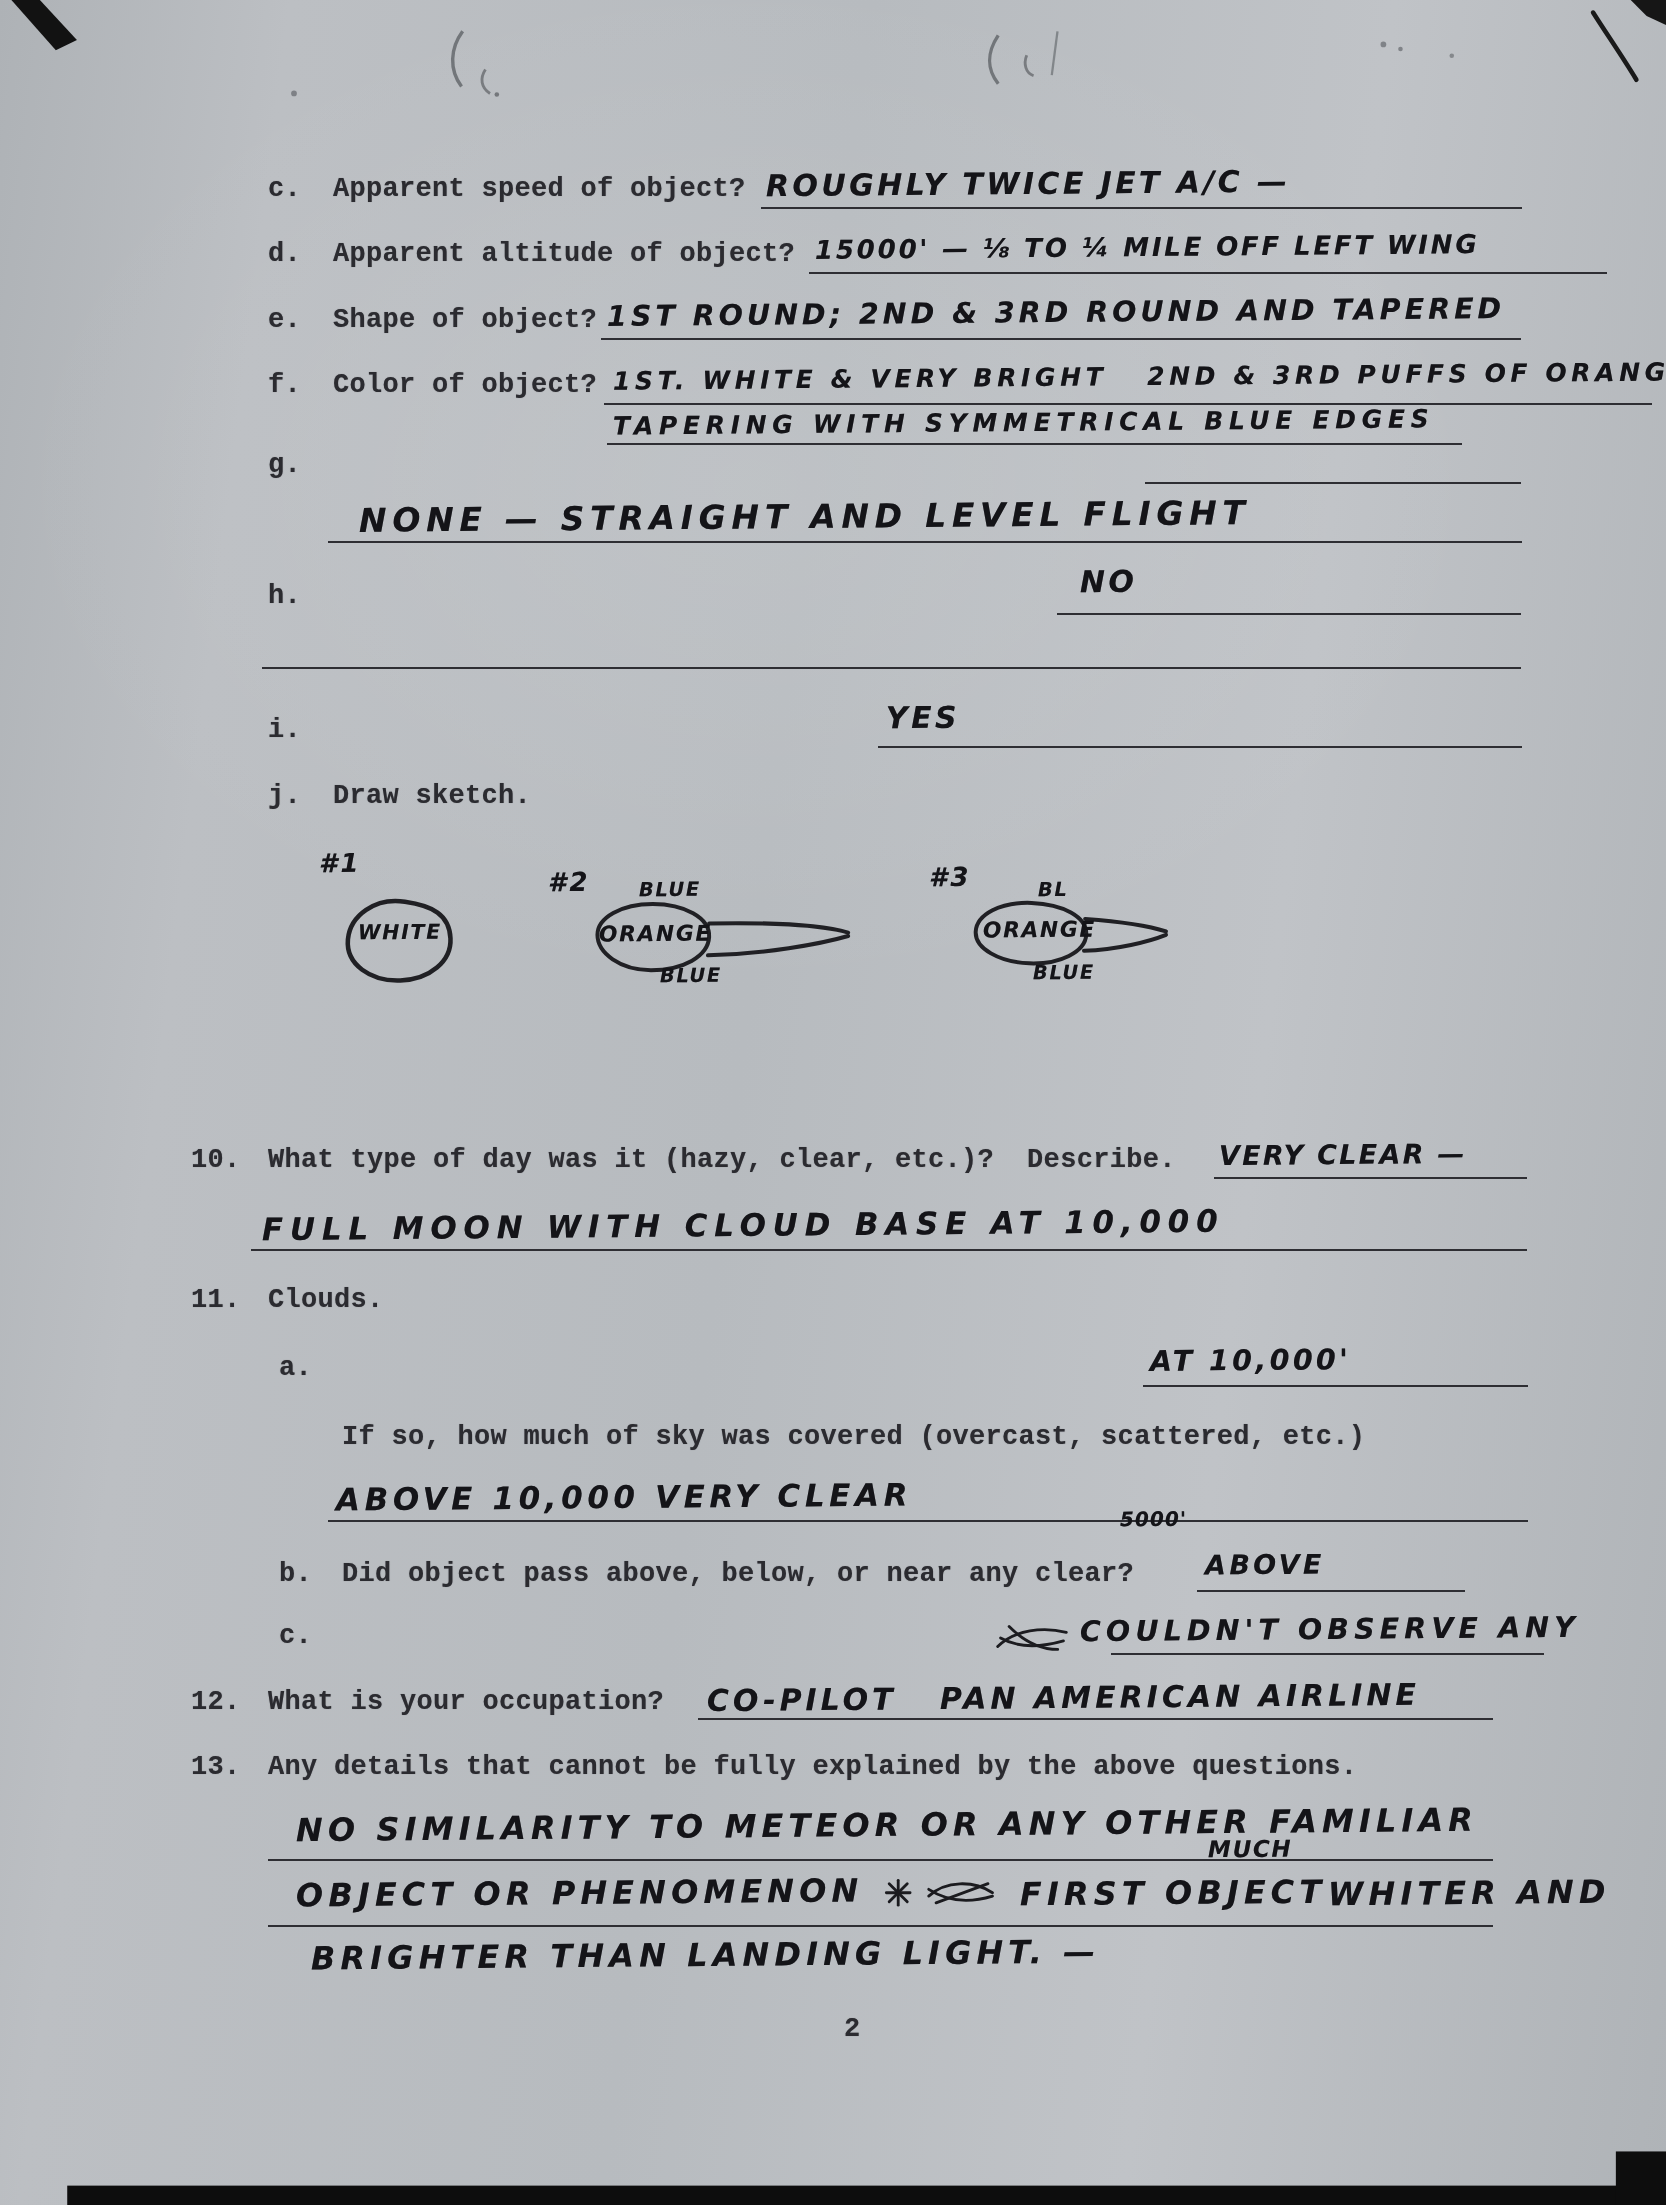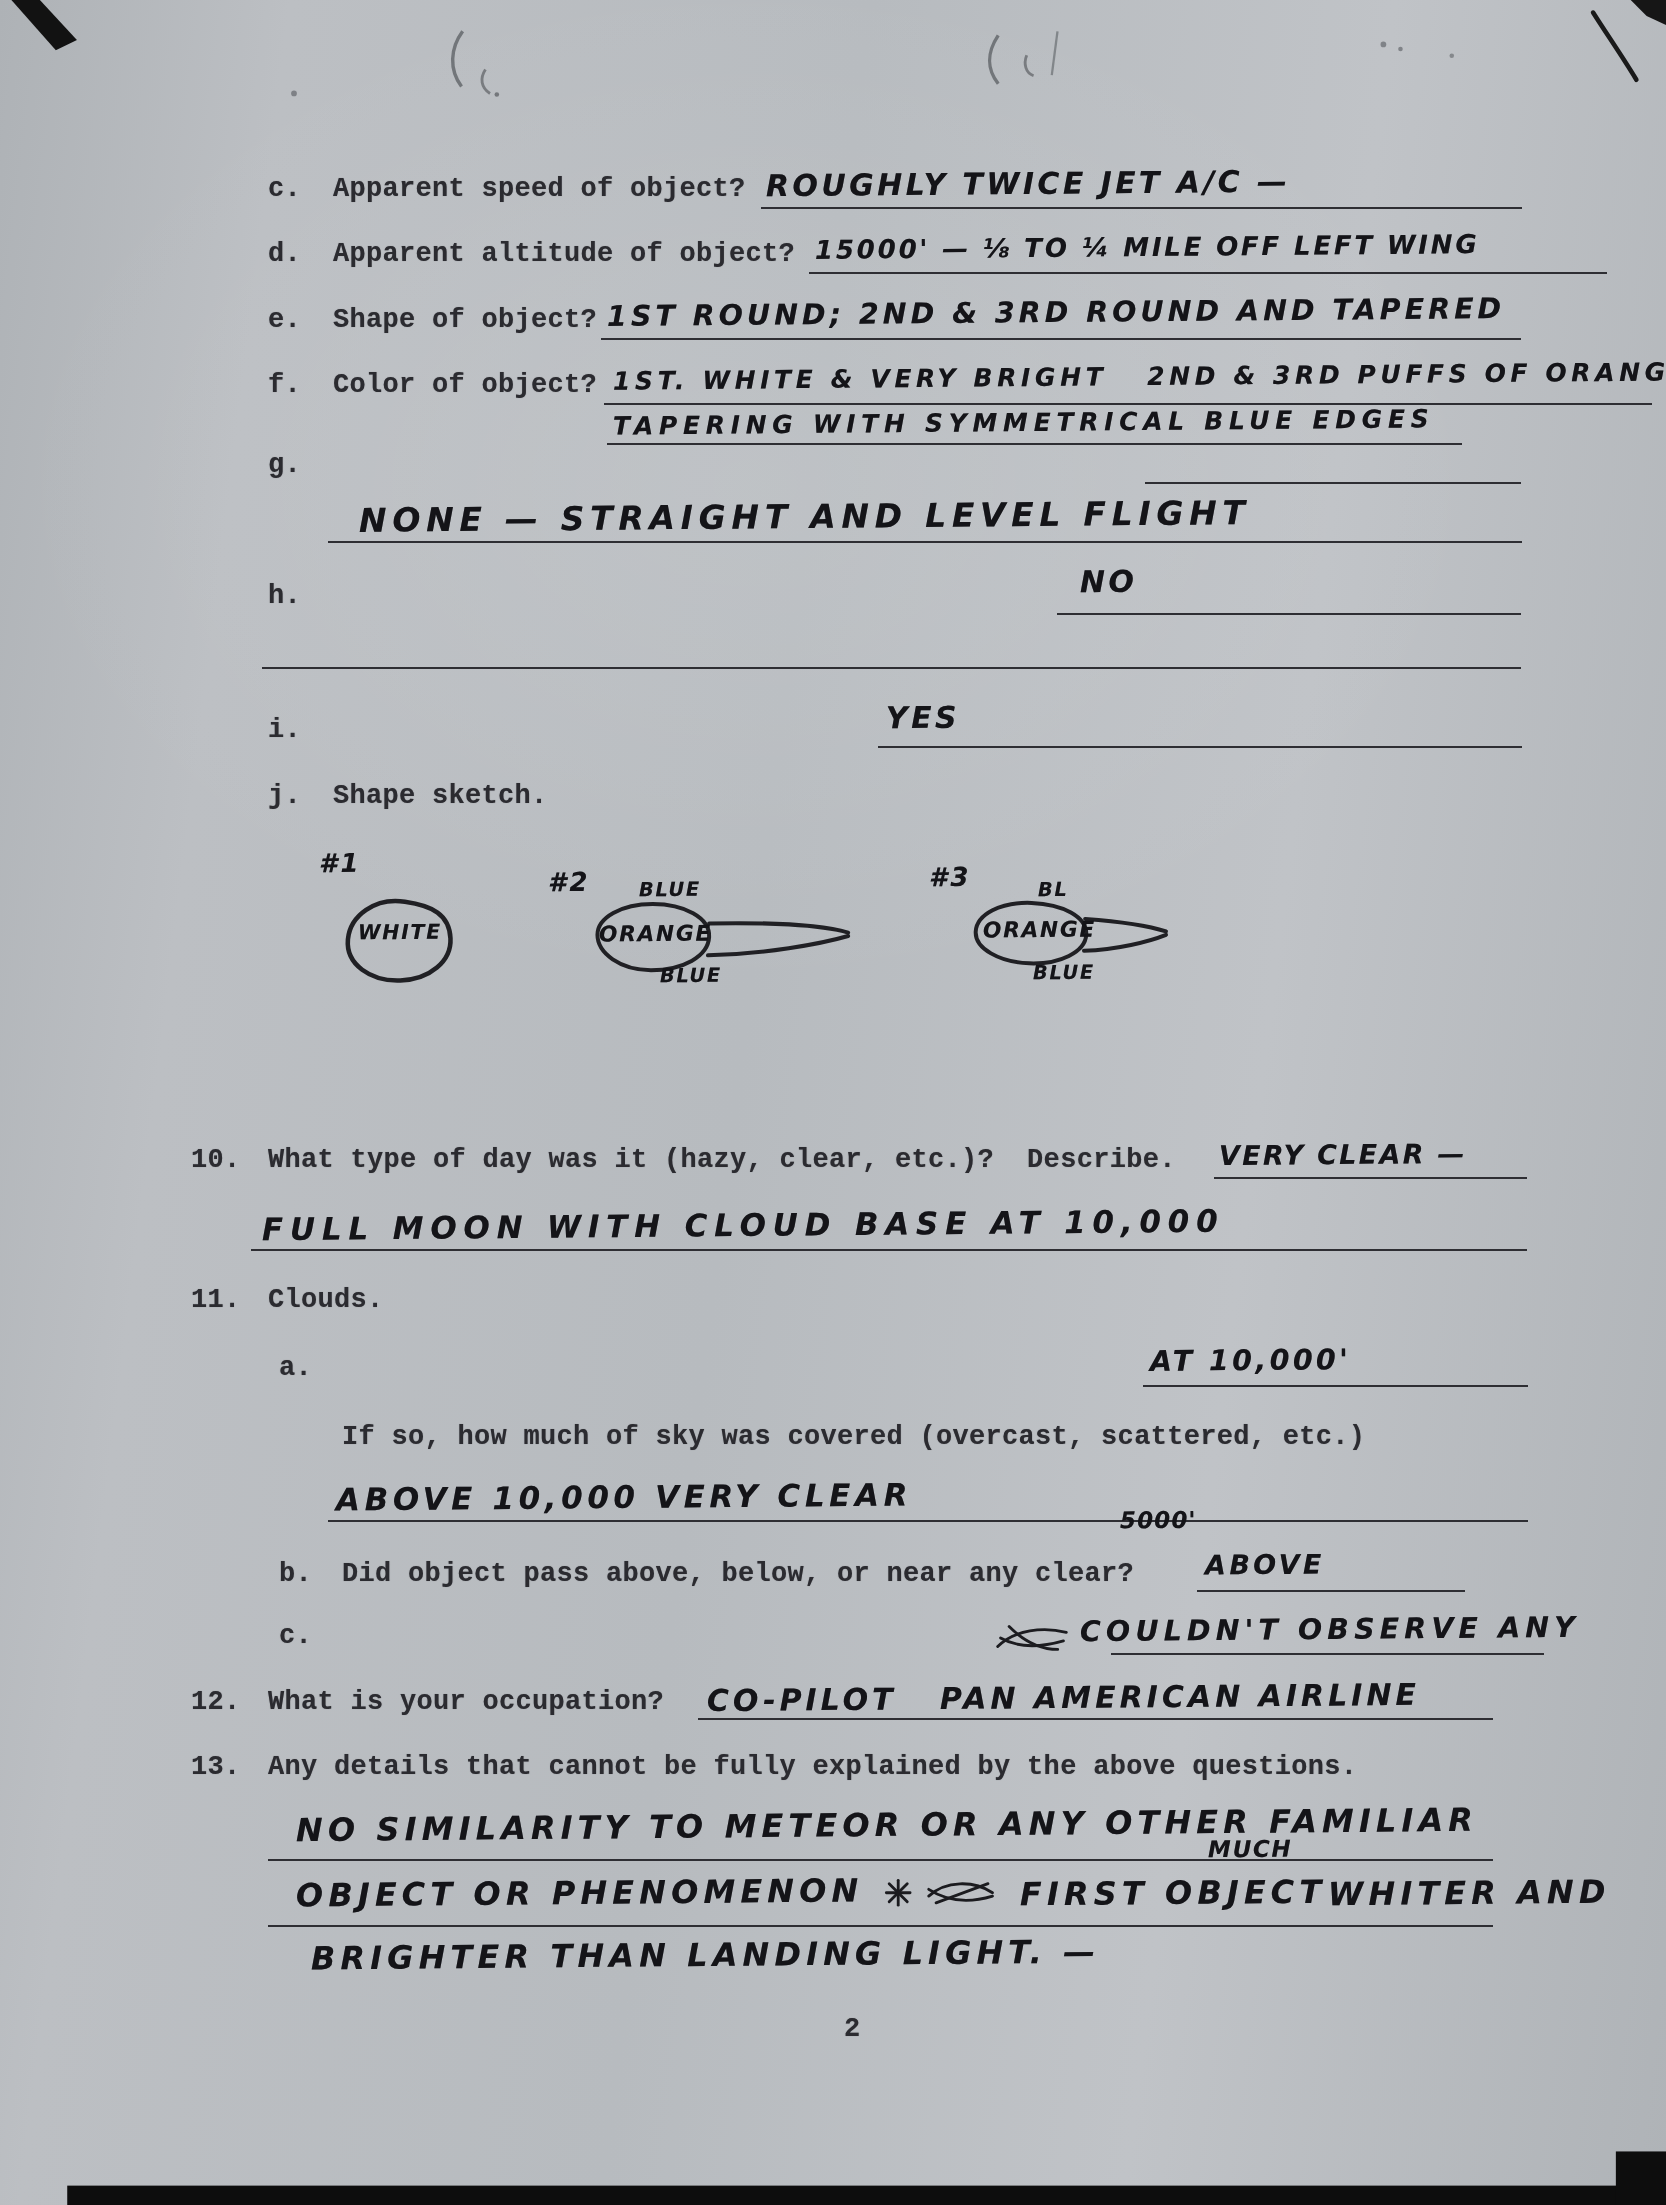--- a/index.html
+++ b/index.html
@@ -70,21 +70,21 @@
   <span class="typed" style="left:268px;top:581px">h.</span>
   <span class="hw" style="left:1080px;top:564px">NO</span>
   <div class="rule" style="left:1057px;top:613px;width:464px"></div>
   <div class="rule" style="left:262px;top:667px;width:1259px"></div>
 
   <span class="typed" style="left:268px;top:715px">i.</span>
   <span class="hw" style="left:886px;top:700px">YES</span>
   <div class="rule" style="left:878px;top:746px;width:644px"></div>
 
   <span class="typed" style="left:268px;top:781px">j.</span>
-  <span class="typed" style="left:333px;top:781px">Shape sketch.</span>
+  <span class="typed" style="left:333px;top:781px">Draw sketch.</span>
 
   <svg style="left:285px;top:838px;z-index:1;position:absolute" width="969" height="188" viewBox="0 0 1700 330">
     <g stroke="#202024" stroke-width="7" fill="none" stroke-linecap="round">
       <path d="M 210 112 C 158 104 114 136 110 178 C 106 222 150 252 202 250 C 254 248 292 216 290 176 C 288 134 258 119 210 112 Z" stroke-width="8"></path>
       <path d="M 548 170 C 548 140 590 116 645 116 C 700 116 746 140 744 174 C 742 208 698 232 642 232 C 588 232 548 202 548 170 Z"></path>
       <path d="M 744 150 C 840 148 940 152 988 166"></path>
       <path d="M 742 206 C 840 204 940 186 988 172"></path>
       <path d="M 1212 164 C 1214 134 1256 112 1310 114 C 1364 116 1408 138 1406 170 C 1404 200 1360 222 1306 220 C 1254 218 1210 194 1212 164 Z"></path>
       <path d="M 1404 142 C 1460 146 1516 154 1546 164"></path>
       <path d="M 1402 198 C 1460 196 1516 182 1546 170"></path>
@@ -113,21 +113,21 @@
   <span class="typed" style="left:268px;top:1285px">Clouds.</span>
 
   <span class="typed" style="left:279px;top:1353px">a.</span>
   <span class="hw" style="left:1150px;top:1344px;font-size:28.5px">AT 10,000'</span>
   <div class="rule" style="left:1143px;top:1385px;width:385px"></div>
 
   <span class="typed" style="left:342px;top:1422px">If so, how much of sky was covered (overcast, scattered, etc.)</span>
   <span class="hw" style="left:336px;top:1479px;font-size:31px;letter-spacing:4.6px">ABOVE 10,000 VERY CLEAR</span>
   <div class="rule" style="left:328px;top:1520px;width:1200px"></div>
 
-  <span class="hw" style="left:1120px;top:1507px;font-size:23px;letter-spacing:1.1px">5000'</span>
+  <span class="hw" style="left:1120px;top:1507px;font-size:20px;letter-spacing:1.1px">5000'</span>
   <span class="typed" style="left:279px;top:1559px">b.</span>
   <span class="typed" style="left:342px;top:1559px">Did object pass above, below, or near any clear?</span>
   <span class="hw" style="left:1205px;top:1549px;font-size:27px">ABOVE</span>
   <div class="rule" style="left:1197px;top:1590px;width:268px"></div>
 
   <span class="typed" style="left:279px;top:1621px">c.</span>
   <svg class="over" style="left:992px;top:1618px" width="80" height="40" viewBox="0 0 140 70">
     <g stroke="#1c1c20" stroke-width="5" fill="none" stroke-linecap="round">
       <path d="M 10 50 C 40 20 90 15 130 25"></path>
       <path d="M 15 35 C 50 55 90 50 125 40"></path>

